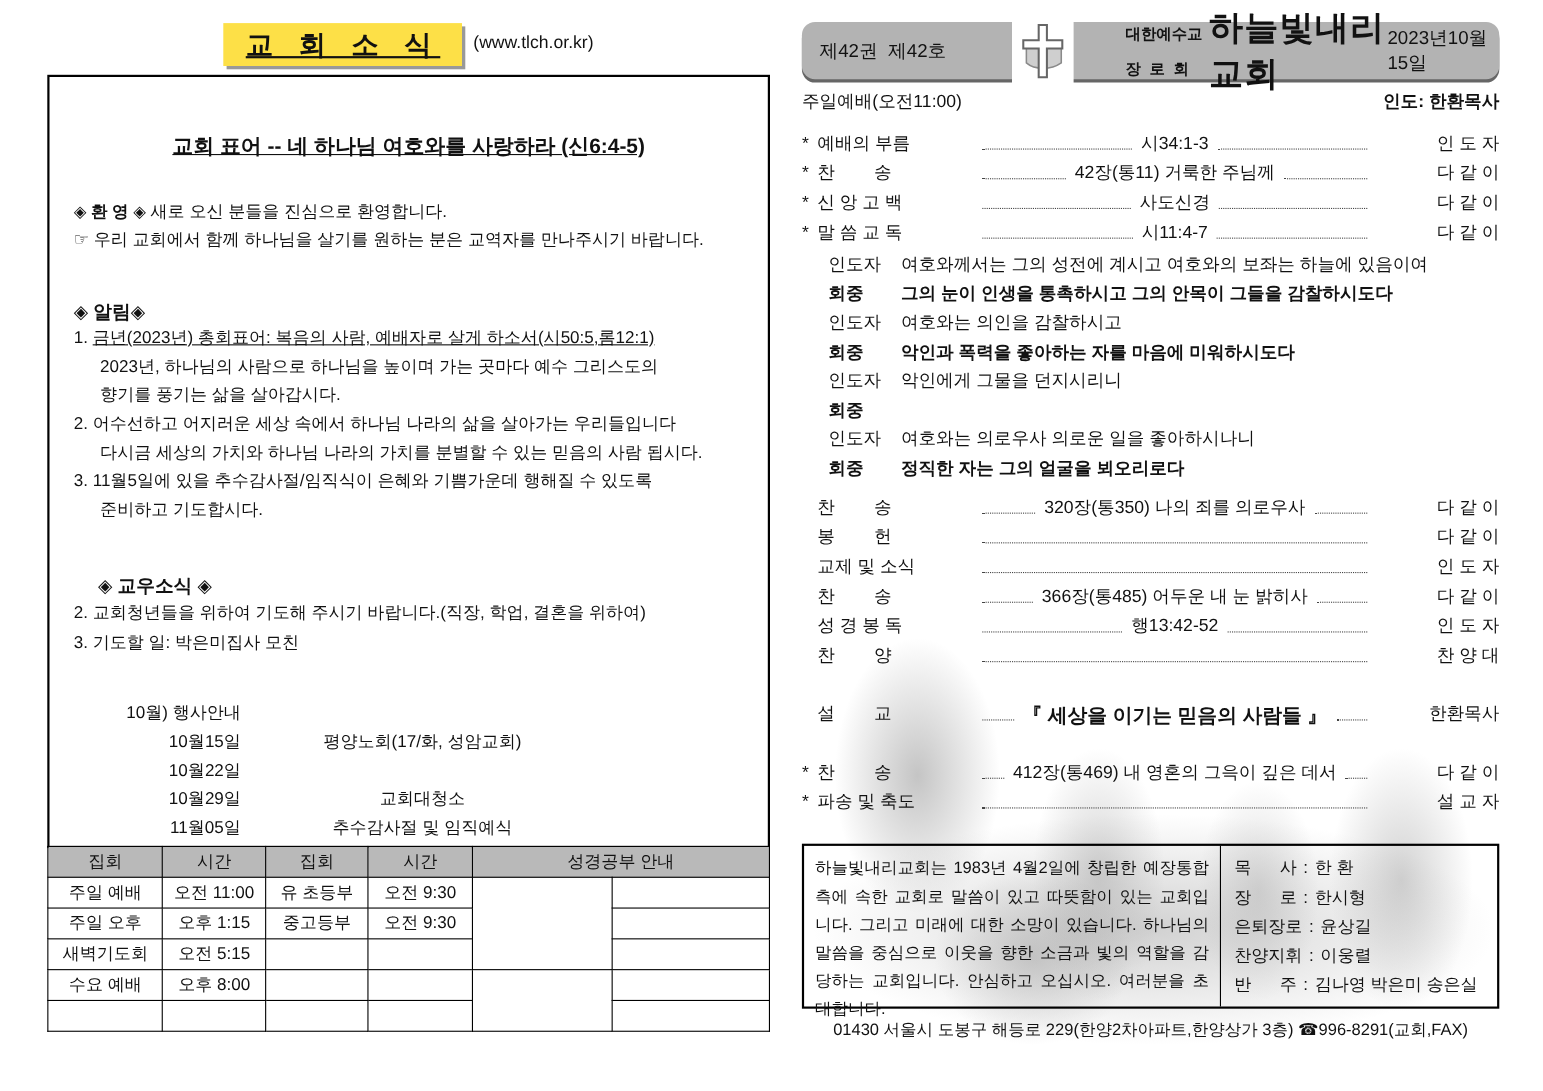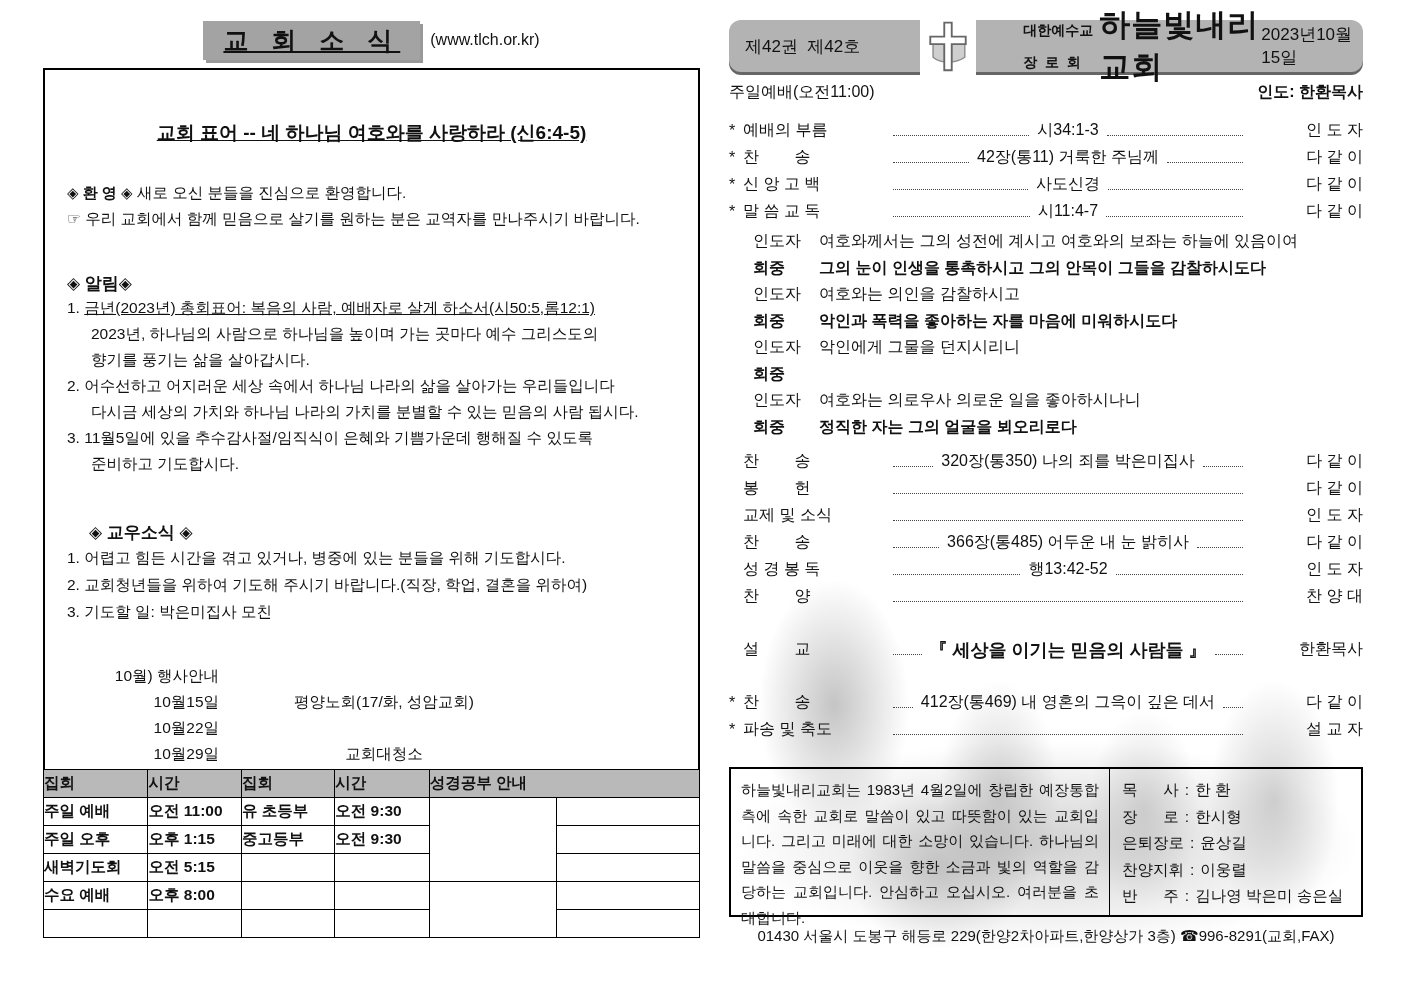--- a/index.html
+++ b/index.html
@@ -1,41 +1,41 @@
 <!DOCTYPE html>
 <html><head>
 <meta charset="utf-8">
 <style>
   html,body{margin:0;padding:0;background:#e8e8e8;}
   #canvas{position:relative;width:1403px;height:992px;background:#ffffff;overflow:hidden;
           font-family:"Liberation Sans","DejaVu Sans",sans-serif;color:#111;}
   
   .left-page{position:absolute;left:43px;top:18px;width:657px;}
   .lp-header{display:flex;align-items:center;justify-content:center;gap:10px;height:44px;}
-  .lp-title-box{background:#a3a3a3;box-shadow:3px 3px 0 #999;padding:3px 20px;}
+  .lp-title-box{background:#fde047;box-shadow:3px 3px 0 #999;padding:3px 20px;}
   .lp-title{font-size:25px;font-weight:bold;letter-spacing:8px;text-decoration:underline;}
   .lp-url{font-size:16px;}
   .lp-box{border:2px solid #000;margin-top:6px;height:703px;padding:0 22px;box-sizing:border-box;overflow:hidden;}
   .motto{margin-top:50px;text-align:center;font-size:19px;font-weight:bold;text-decoration:underline;}
   .welcome-line{margin-top:34px;font-size:15.5px;line-height:26px;}
   .welcome-label{font-weight:bold;font-size:15px;}
   .note-line{font-size:15.5px;line-height:26px;}
   .sec-title{font-weight:bold;font-size:17px;}
   .notice-title{margin-top:40px;}
   .notice-item{font-size:15.5px;line-height:26px;}
   .notice-cont{padding-left:24px;}
   .u{text-decoration:underline;}
   .news-title{margin-top:44px;margin-left:22px;}
   .news-item{font-size:15.5px;line-height:27px;}
   .events{margin-top:38px;margin-left:22px;}
   .events-row{display:flex;font-size:15.5px;line-height:26px;}
   .events-date{width:130px;white-space:pre;text-align:right;}
   .events-name{width:330px;text-align:center;}
   .lp-table{border-collapse:collapse;width:657px;table-layout:fixed;margin-top:-2px;font-size:15.5px;}
-  .lp-table th,.lp-table td{border:1.5px solid #000;height:27px;text-align:left;padding:0;font-weight:bold;}
+  .lp-table th,.lp-table td{border:1.5px solid #000;height:27px;text-align:center;padding:0;font-weight:normal;}
   .lp-table th{background:#b9b9b9;}
   
   .right-page{position:absolute;left:729px;top:0;width:634px;height:992px;}
   .rp-content{position:relative;z-index:2;}
   .banner{position:relative;margin-top:20px;height:52px;background:#b3b3b3;border-radius:12px;
           box-shadow:0 3px 0 #666;display:flex;align-items:center;}
   .banner-vol{font-size:17px;margin-left:16px;white-space:pre;}
   .banner-cross{width:64px;height:60px;background:#fff;margin-left:60px;display:flex;align-items:center;justify-content:center;}
   .banner-denom{font-size:14px;font-weight:bold;line-height:16px;margin-left:8px;white-space:pre;}
   .banner-church{font-size:31px;font-weight:bold;letter-spacing:1px;margin-left:6px;}
@@ -85,42 +85,41 @@
       </span>
       <span class="lp-url">(www.tlch.or.kr)</span>
     </div>
 
     <div class="lp-box">
       <div class="motto">교회 표어 -- 네 하나님 여호와를 사랑하라 (신6:4-5)</div>
 
       <div class="welcome-line">
         <span class="welcome-label">◈ 환 영 ◈</span><span> 새로 오신 분들을 진심으로 환영합니다.</span>
       </div>
-      <div class="note-line">☞ 우리 교회에서 함께 믿음으로 살기를 원하는 분은 교역자를 만나주시기 바랍니다.</div>
+      <div class="note-line">☞ 우리 교회에서 함께 하나님을 살기를 원하는 분은 교역자를 만나주시기 바랍니다.</div>
 
       <div class="sec-title notice-title">◈ 알림◈</div>
       <div class="notice-item">
         <span>1.</span>
         <span class="u">금년(2023년) 총회표어: 복음의 사람, 예배자로 살게 하소서(시50:5,롬12:1)</span>
       </div>
       <div class="notice-item notice-cont">2023년, 하나님의 사람으로 하나님을 높이며 가는 곳마다 예수 그리스도의</div>
       <div class="notice-item notice-cont">향기를 풍기는 삶을 살아갑시다.</div>
       <div class="notice-item">
         <span>2.</span>
         <span>어수선하고 어지러운 세상 속에서 하나님 나라의 삶을 살아가는 우리들입니다</span>
       </div>
       <div class="notice-item notice-cont">다시금 세상의 가치와 하나님 나라의 가치를 분별할 수 있는 믿음의 사람 됩시다.</div>
       <div class="notice-item">
         <span>3.</span>
         <span>11월5일에 있을 추수감사절/임직식이 은혜와 기쁨가운데 행해질 수 있도록</span>
       </div>
       <div class="notice-item notice-cont">준비하고 기도합시다.</div>
 
       <div class="sec-title news-title">◈ 교우소식 ◈</div>
-      <div class="news-item">1. 어렵고 힘든 시간을 겪고 있거나, 병중에 있는 분들을 위해 기도합시다.</div>
       <div class="news-item">2. 교회청년들을 위하여 기도해 주시기 바랍니다.(직장, 학업, 결혼을 위하여)</div>
       <div class="news-item">3. 기도할 일: 박은미집사 모친</div>
 
       <div class="events">
         <div class="events-row">
           <span class="events-date">10월) 행사안내</span>
         </div>
         <div class="events-row">
           <span class="events-date">10월15일</span>
           <span class="events-name">평양노회(17/화, 성암교회)</span>
@@ -297,21 +296,21 @@
           <div class="resp-row b">
             <span class="resp-role">회중</span>
             <span class="resp-text">정직한 자는 그의 얼굴을 뵈오리로다</span>
           </div>
         </div>
 
         <div class="order-row">
           <span class="order-star"></span>
           <span class="order-label">찬        송</span>
           <span class="leader"></span>
-          <span class="order-content">320장(통350) 나의 죄를 박은미집사</span>
+          <span class="order-content">320장(통350) 나의 죄를 의로우사</span>
           <span class="leader"></span>
           <span class="order-role">다 같 이</span>
         </div>
         <div class="order-row">
           <span class="order-star"></span>
           <span class="order-label">봉        헌</span>
           <span class="leader"></span>
           <span class="order-role">다 같 이</span>
         </div>
         <div class="order-row">

